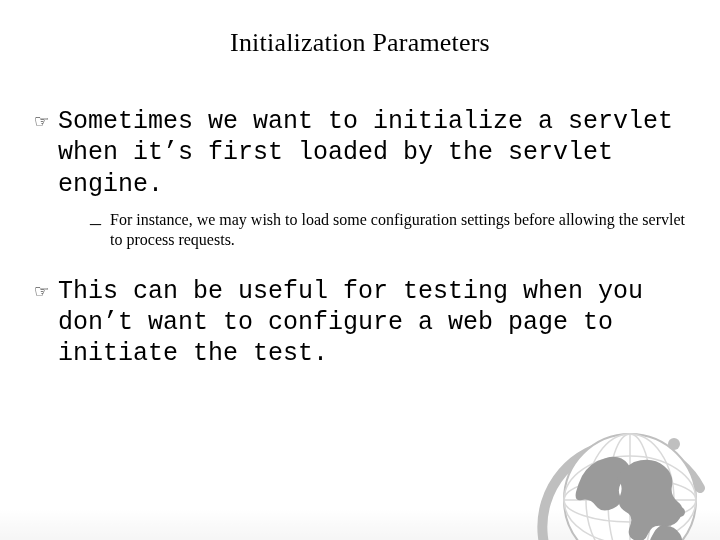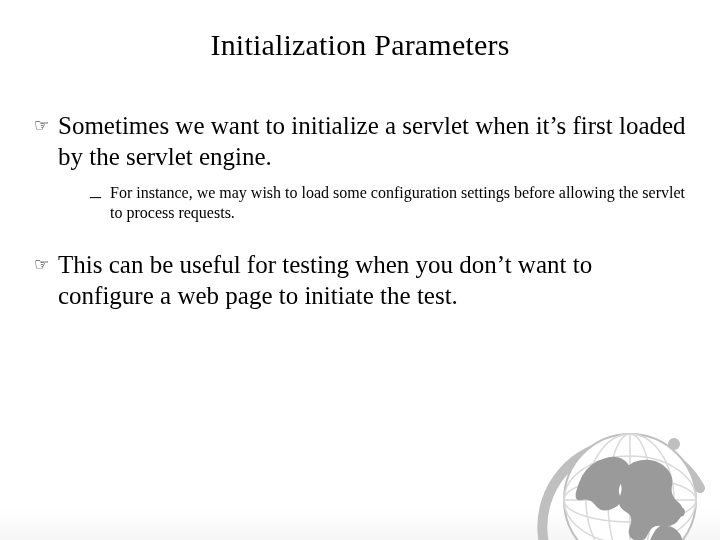--- a/index.html
+++ b/index.html
@@ -14,21 +14,21 @@
     position: relative;
   }
   .slide {
     position: relative;
     width: 720px;
     height: 540px;
     box-sizing: border-box;
   }
   .title {
     text-align: center;
-    font-size: 30px;
+    font-size: 26px;
     font-weight: 400;
     margin-top: 28px;
     margin-bottom: 48px;
     letter-spacing: 0.2px;
   }
   .body {
     padding: 0 34px 0 34px;
   }
   .bullet-row {
     display: flex;
@@ -39,20 +39,21 @@
     flex: 0 0 auto;
     width: 24px;
     font-size: 17px;
     line-height: 28px;
     margin-top: 2px;
   }
   .bullet-text {
     flex: 1 1 auto;
     font-size: 25px;
     line-height: 1.25;
+    font-family: Liberation Mono, monospace;
   }
   .sub-row {
     display: flex;
     align-items: flex-start;
     margin: 10px 0 26px 56px;
   }
   .sub-dash {
     flex: 0 0 auto;
     width: 20px;
     font-size: 22px;

